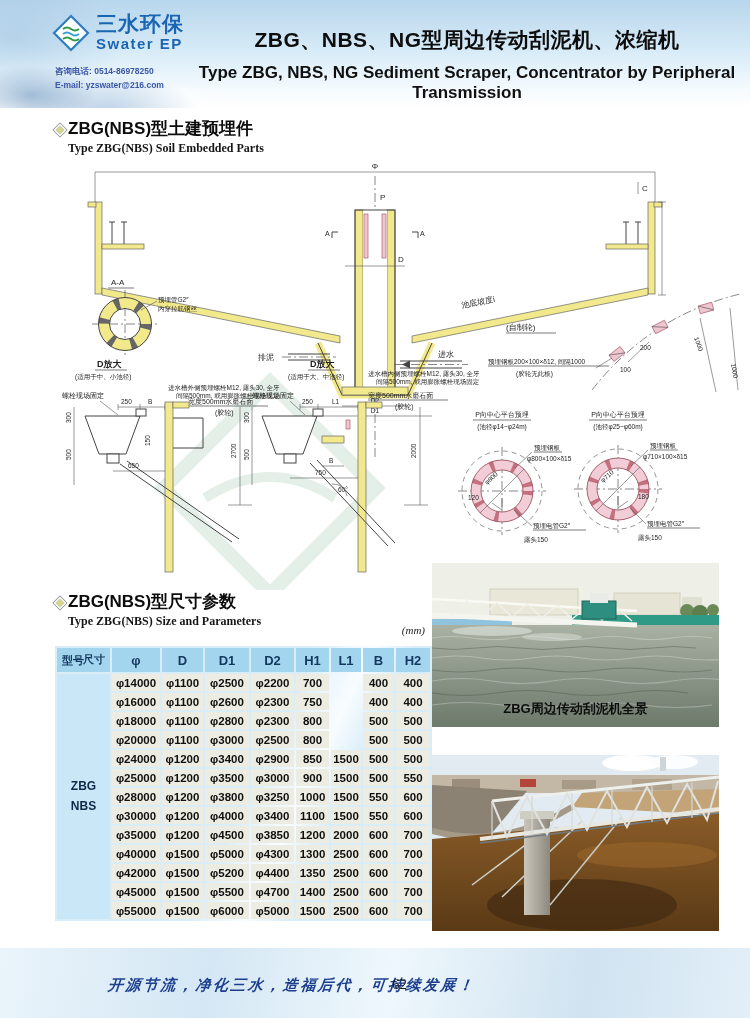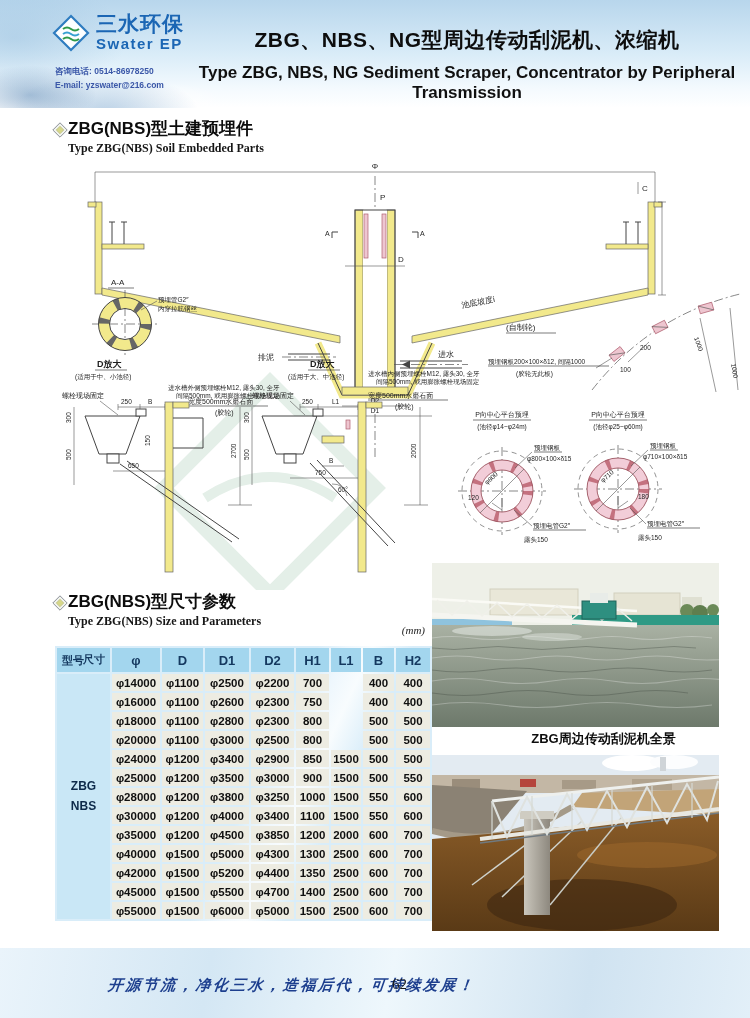--- a/index.html
+++ b/index.html
@@ -550,21 +550,21 @@
       </g>
       <ellipse cx="60" cy="68" rx="40" ry="5" fill="rgba(235,240,235,.5)"></ellipse>
       <ellipse cx="120" cy="74" rx="30" ry="4" fill="rgba(235,240,235,.4)"></ellipse>
       <line x1="0" y1="52" x2="205" y2="62" stroke="#f5f5f0" stroke-width="5"></line>
       <line x1="0" y1="36" x2="205" y2="48" stroke="#fafaf5" stroke-width="2.5"></line>
       <path d="M5,37 L20,52 L35,38 L50,53 L65,40 L80,54 L95,41 L110,55 L125,42 L140,56 L155,44 L170,57 L185,45 L200,58" stroke="#f0f0ea" stroke-width="1.5" fill="none"></path>
       <rect x="150" y="38" width="34" height="18" fill="#2e8f80" stroke="#20655a"></rect>
       <rect x="158" y="30" width="18" height="10" fill="#e8ece8"></rect>
     </svg>
   </div>
-  <div class="cap" style="left:432px;top:730px;padding-left:28px;">ZBG周边传动刮泥机全景</div>
+  <div class="cap" style="left:432px;top:700px;">ZBG周边传动刮泥机全景</div>
 
   <div class="photo" style="left:432px;top:755px;height:176px;">
     <svg width="287" height="176" viewBox="0 0 287 176">
       <defs>
         <linearGradient id="w2" x1="0" y1="0" x2="0" y2="1">
           <stop offset="0" stop-color="#8a5c28"></stop>
             <stop offset="1" stop-color="#5a3a16"></stop>
         </linearGradient>
         <linearGradient id="col2" x1="0" y1="0" x2="1" y2="0">
           <stop offset="0" stop-color="#cac6bc"></stop>

